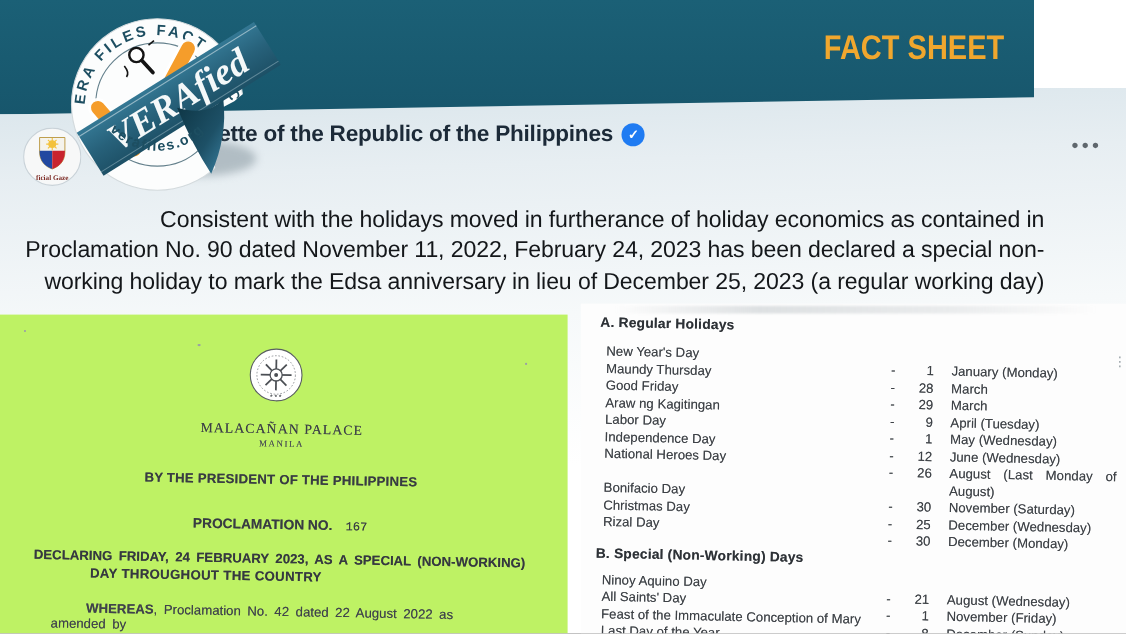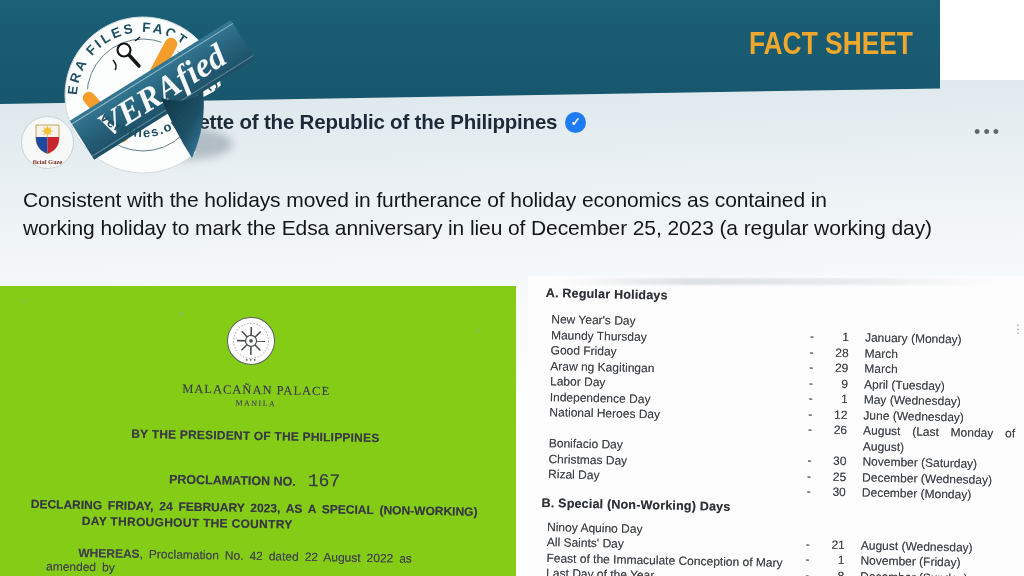--- a/index.html
+++ b/index.html
@@ -33,39 +33,39 @@
   .vbadge{
     display:inline-flex;align-items:center;justify-content:center;
     width:21px;height:21px;border-radius:50%;background:#1f7bf2;color:#fff;
     font-size:12px;font-weight:bold;flex:0 0 auto;
   }
   .dots{
     position:absolute;right:22px;top:122px;z-index:3;color:#5f676d;
     font-size:18px;letter-spacing:3px;cursor:pointer;
   }
   
-  .body-text{position:absolute;left:23px;top:186px;z-index:3;color:#14171a;}
+  .body-text{position:absolute;left:23px;top:186px;z-index:3;color:#14171a;text-align:right;}
   .body-text .bline{font-size:21px;line-height:28.4px;letter-spacing:-0.1px;white-space:nowrap;}
   
-  .proc-doc{position:absolute;left:0;top:286px;width:516px;height:290px;background:#84cc16;z-index:2;overflow:hidden;}
+  .proc-doc{position:absolute;left:0;top:286px;width:516px;height:290px;background:#bef264;z-index:2;overflow:hidden;}
   .proc-inner{
     position:absolute;left:8px;top:0;width:500px;height:290px;
     transform:rotate(1deg);transform-origin:50% 0;
     color:#43474d;text-shadow:0 0 .5px rgba(80,85,90,.75);
   }
   .seal{position:absolute;left:218px;top:30px;width:52px;height:52px;}
   .palace{position:absolute;left:0;top:97px;width:500px;text-align:center;
     font-family:"Liberation Serif",serif;font-size:12.5px;letter-spacing:1px;color:#3c4045;}
   .manila{position:absolute;left:0;top:113px;width:500px;text-align:center;
     font-family:"Liberation Serif",serif;font-size:8px;letter-spacing:1.5px;color:#4a4e53;}
   .byline{position:absolute;left:0;top:143px;width:500px;text-align:center;
     font-size:12px;font-weight:bold;letter-spacing:.2px;color:#383c41;}
   .procno{position:absolute;left:0;top:184px;width:500px;text-align:center;
     font-size:12.5px;font-weight:bold;color:#383c41;}
-  .procno .num{font-family:"Liberation Mono",monospace;font-weight:normal;margin-left:12px;font-size:18px;}
+  .procno .num{font-family:"Liberation Mono",monospace;font-weight:normal;margin-left:12px;font-size:11px;}
   .dtitle1{position:absolute;left:0;top:215px;width:500px;text-align:center;
     font-size:12px;font-weight:bold;word-spacing:2.5px;color:#35393e;}
   .dtitle2{position:absolute;left:78px;top:231px;font-size:12px;font-weight:bold;
     letter-spacing:.3px;color:#35393e;}
   .whereas{position:absolute;left:43px;top:263px;width:420px;
     font-size:12px;word-spacing:2.6px;color:#3f434a;}
   .whereas .w1{text-indent:32px;}
   .speck{position:absolute;width:2px;height:2px;border-radius:50%;background:#9aa0a5;}
   
   .table-doc{position:absolute;left:528px;top:276px;width:496px;height:300px;background:#fdfdfd;z-index:2;overflow:hidden;}
@@ -121,20 +121,21 @@
     <span class="page-name">Official Gazette of the Republic of the Philippines</span>
     <span class="vbadge">✓</span>
   </div>
 
   <div class="dots">•••</div>
 
   <div class="body-text">
 
       <div class="bline">Consistent with the holidays moved in furtherance of holiday economics as contained in</div>
 
+      <div class="bline">Proclamation No. 90 dated November 11, 2022, February 24, 2023 has been declared a special non-</div>
 
       <div class="bline">working holiday to mark the Edsa anniversary in lieu of December 25, 2023 (a regular working day)</div>
 
     </div>
 
   <div class="proc-doc">
     <div class="proc-inner">
       <svg class="seal" viewBox="0 0 52 52">
         <circle cx="26" cy="25" r="23.5" fill="#fff" stroke="#5a5e63" stroke-width="1"></circle>
         <circle cx="26" cy="25" r="17.5" fill="none" stroke="#7a7e83" stroke-width="0.7" stroke-dasharray="1.5,1.6"></circle>

